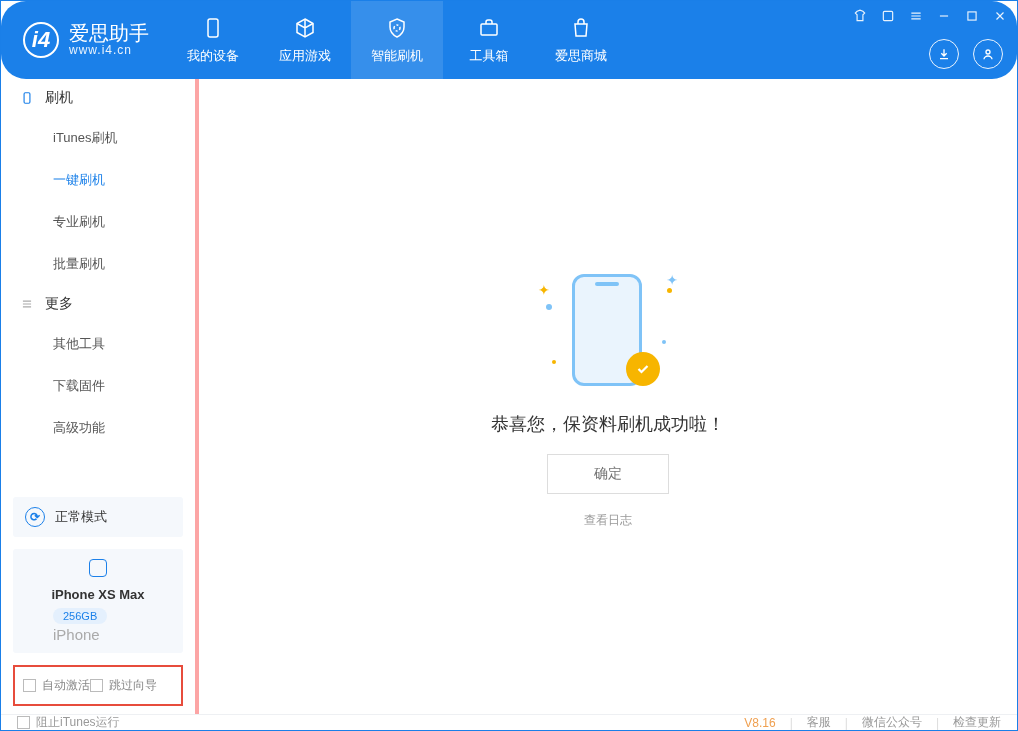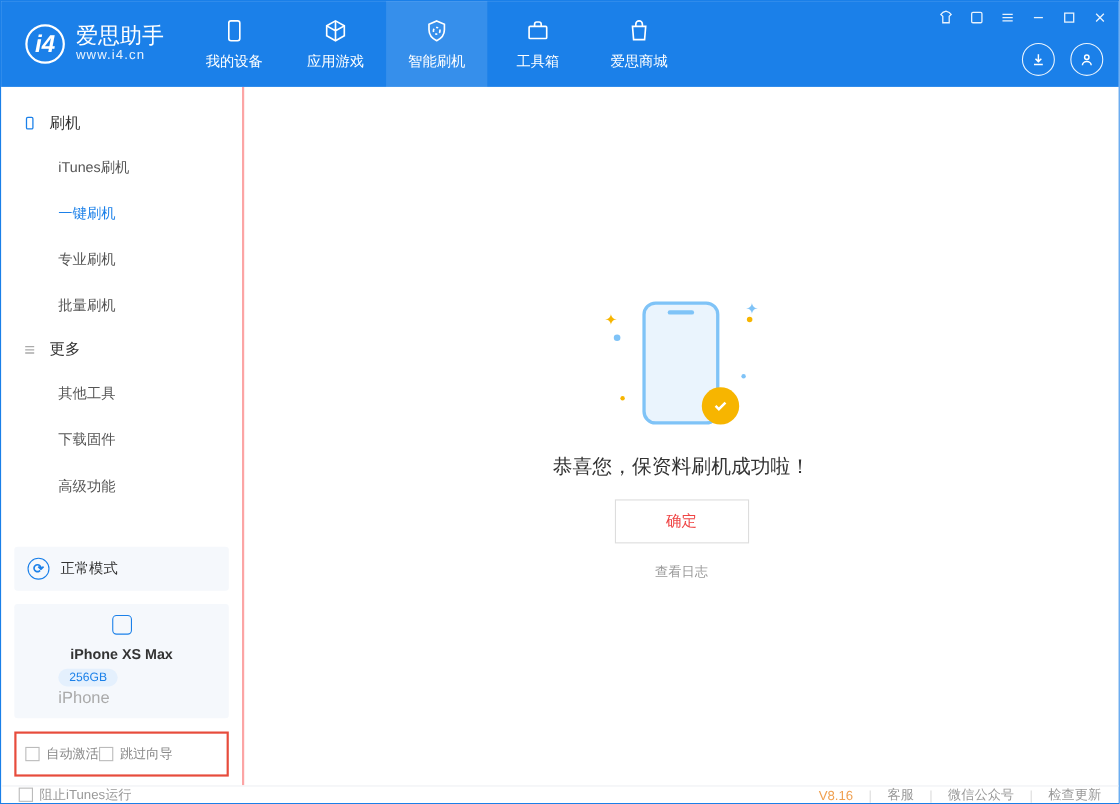--- a/index.html
+++ b/index.html
@@ -1,40 +1,40 @@
 <!DOCTYPE html>
 <html><head>
 <meta charset="utf-8">
 <style>
 * { margin: 0; padding: 0; box-sizing: border-box; font-family: "Microsoft YaHei", "PingFang SC", sans-serif; }
 body { background: #fff; }
 .window { width: 1018px; height: 731px; border: 1px solid #1a7fe8; display: flex; flex-direction: column; position: relative; }
 
 
-.header { height: 78px; background: linear-gradient(to right, #1b80e9, #1b80e9); display: flex; align-items: stretch; color: #fff; position: relative; }
+.header { height: 78px; background: linear-gradient(to right, #1b80e9, #1b80e9); display: flex; align-items: stretch; color: #fff; position: relative; border-radius: 25px; }
 .logo-block { display: flex; align-items: center; padding: 0 18px 0 22px; gap: 10px; }
 .logo-circle { width: 36px; height: 36px; border-radius: 50%; border: 2.5px solid #fff; display: flex; align-items: center; justify-content: center; font-weight: bold; font-size: 22px; font-style: italic; }
 .logo-text { display: flex; flex-direction: column; line-height: 1.1; }
 .logo-title { font-size: 20px; font-weight: 500; }
 .logo-sub { font-size: 12px; opacity: .9; letter-spacing: 1px; }
 
 .nav { display: flex; }
 .nav-item { width: 92px; display: flex; flex-direction: column; align-items: center; justify-content: center; gap: 6px; font-size: 13px; cursor: pointer; position: relative; }
 .nav-item.active { background: rgba(255,255,255,.12); }
 .nav-icon { width: 26px; height: 26px; display: flex; align-items: center; justify-content: center; }
 .nav-icon svg { width: 24px; height: 24px; fill: none; stroke: #fff; stroke-width: 1.5; }
 
 .header-right { position: absolute; right: 8px; top: 6px; display: flex; gap: 10px; align-items: center; }
 .header-right .hicon { width: 18px; height: 18px; display: flex; align-items: center; justify-content: center; cursor: pointer; opacity: .9; }
 .header-round { position: absolute; right: 14px; bottom: 10px; display: flex; gap: 14px; }
 .circle-btn { width: 30px; height: 30px; border: 1.5px solid rgba(255,255,255,.9); border-radius: 50%; display: flex; align-items: center; justify-content: center; cursor: pointer; }
 
 
 .body { flex: 1; display: flex; overflow: hidden; }
-.sidebar { width: 221px; border-right: 2px solid #fca5a5; display: flex; flex-direction: column; padding-top: 14px; }
+.sidebar { width: 198px; border-right: 4px solid #fca5a5; display: flex; flex-direction: column; }
 .side-group-title { display: flex; align-items: center; gap: 10px; padding: 10px 18px; font-size: 14px; color: #333; }
 .side-group-title .sicon { width: 16px; height: 16px; display: flex; align-items: center; justify-content: center; }
 .side-sub { padding: 12px 18px 12px 52px; font-size: 13px; color: #555; cursor: pointer; }
 .side-sub.active { color: #1b80e9; }
 .side-spacer { flex: 1; }
 .side-card { margin: 6px 12px; padding: 10px 12px; background: #f5f8fc; border-radius: 3px; display: flex; align-items: center; gap: 10px; font-size: 13px; color: #333; }
 .side-card .cicon { width: 20px; height: 20px; border: 1.5px solid #1b80e9; border-radius: 50%; display: flex; align-items: center; justify-content: center; color: #1b80e9; font-size: 12px; font-weight: bold; }
 .device-card { margin: 6px 12px 12px; padding: 10px 12px; background: #f5f8fc; border-radius: 3px; }
 .device-head { display: flex; align-items: center; gap: 10px; font-size: 13px; font-weight: 600; color: #333; flex-direction: column; }
 .device-head .dicon { width: 18px; height: 18px; border: 1.5px solid #1b80e9; border-radius: 4px; }
@@ -55,21 +55,21 @@
 .dot { position: absolute; border-radius: 50%; }
 .d1 { width: 6px; height: 6px; background: #7fc3f7; left: 8px; top: 40px; }
 .d2 { width: 5px; height: 5px; background: #f7b500; right: 6px; top: 24px; }
 .d3 { width: 4px; height: 4px; background: #7fc3f7; right: 12px; bottom: 50px; }
 .d4 { width: 4px; height: 4px; background: #f7b500; left: 14px; bottom: 30px; }
 .spark { position: absolute; color: #7fc3f7; font-size: 14px; }
 .s1 { left: 0; top: 18px; color: #f7b500; }
 .s2 { right: 0; top: 8px; }
 
 .success-text { font-size: 18px; color: #333; }
-.ok-btn { border: 1px solid #ddd; background: #fff; padding: 10px 46px; font-size: 14px; color: #ef4444; cursor: pointer; }
+.ok-btn { border: 1px solid #ddd; background: #fff; padding: 10px 46px; font-size: 14px; color: #737373; cursor: pointer; }
 .log-link { font-size: 12px; color: #999; cursor: pointer; }
 
 
 .footer { height: 16px; border-top: 1px solid #eef0f3; display: flex; align-items: center; padding: 0 16px; font-size: 12px; color: #999; gap: 8px; }
 .footer-right { margin-left: auto; display: flex; align-items: center; gap: 14px; }
 .footer-right .sep { color: #ddd; }
 .version { color: #f0a050; }
 .flink { cursor: pointer; }
 </style>
 </head>

